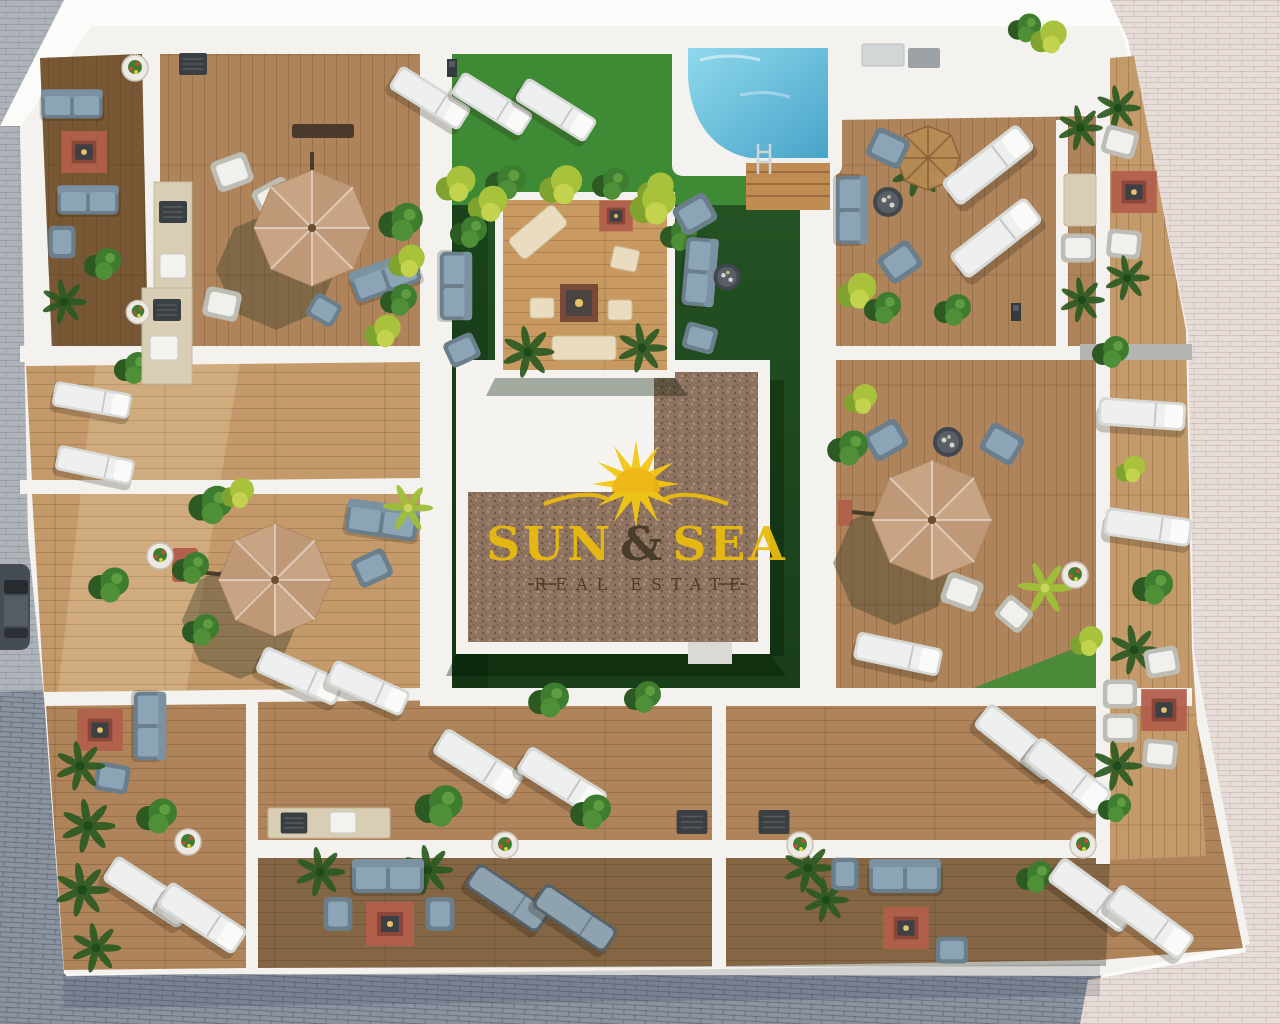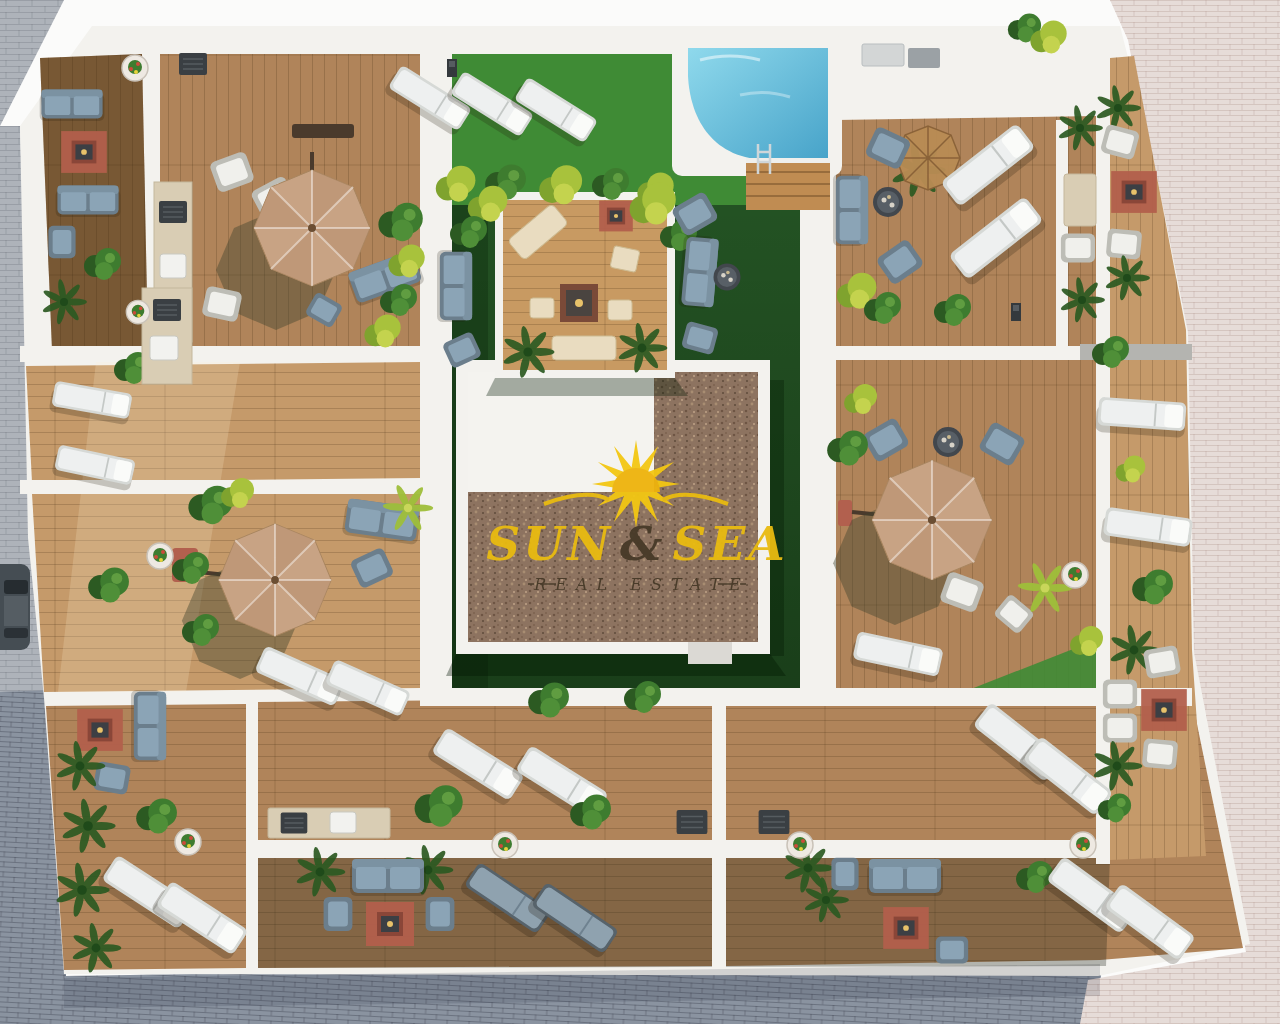--- a/index.html
+++ b/index.html
@@ -1,17 +1,17 @@
 <!DOCTYPE html>
 <html style="--paving_gray: #aeb3ba; --paving_dark: #8a93a0; --paving_pink: #e6dcd8; --wall_white: #f3f2ee; --wood_light: #c59a6a; --wood_mid: #b0845a; --wood_dark: #8f683f; --wood_deck: #c89a62; --grass_bright: #3f8b35; --grass_dark: #235223; --pool_light: #8fd9ec; --pool_deep: #47a3c9; --gravel: #8d7360; --umbrella: #c8a384; --umbrella_dark: #b8906f; --lounger: #eef0f0; --lounger_gray: #8fa2af; --sofa: #8ba4b6; --rug: #b25f4c; --cream: #e9dcc0; --plant: #3e7c2f; --plant_dark: #2c5a22; --plant_yellow: #a8c23c; --sun_yellow: #f3c713; --logo_text: #e9bb10; --logo_dark: #473a28;"><head>
 <meta charset="utf-8">
 <style>
   html,body{margin:0;padding:0;background:#fff;}
   .stage{position:relative;width:1280px;height:1024px;overflow:hidden;background:#fbfbfa;
-         font-family:"Liberation Sans",sans-serif;font-style:italic;}
+         font-family:"Liberation Sans",sans-serif;}
   svg{display:block}
   .wall{fill:var(--wall_white,#f3f2ee)}
   .wd{fill:var(--wood_dark,#8f683f)} .wm{fill:var(--wood_mid,#b0845a)}
   .wl{fill:var(--wood_light,#c59a6a)} .wdk{fill:var(--wood_deck,#c89a62)}
   .pw{fill:url(#pwood)} .pwv{fill:url(#pwoodv)}
   .gb{fill:var(--grass_bright,#3f8b35)} .gd{fill:var(--grass_dark,#235223)}
   .cream{fill:var(--cream,#e9dcc0);stroke:#cdbb92;stroke-width:1}
   .wm1{font-family:"DejaVu Serif",serif;font-weight:bold;font-size:47px;letter-spacing:3px;
        fill:var(--logo_text,#e9bb10)}
   .wm1 .amp{fill:var(--logo_dark,#473a28)}

